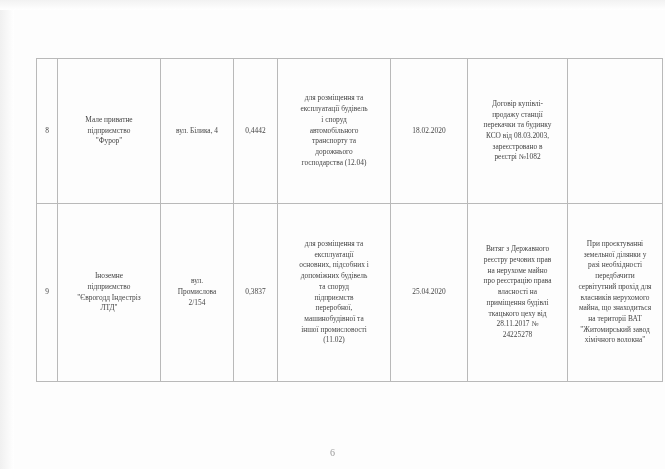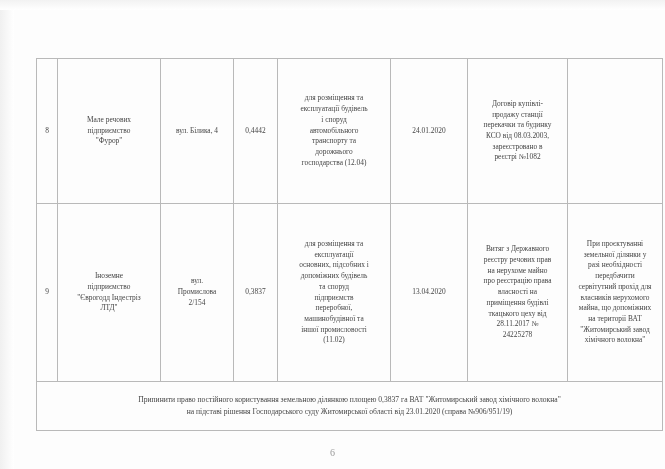--- a/index.html
+++ b/index.html
@@ -115,41 +115,41 @@
       <col class="col-doc">
       <col class="col-note">
     </colgroup>
     <tbody>
 
       <tr class="row-8">
         <td>
           <span class="cell-text">8</span>
         </td>
         <td>
-          <span class="cell-text">Мале речових
+          <span class="cell-text">Мале приватне
 підприємство
 "Фурор"</span>
         </td>
         <td>
           <span class="cell-text">вул. Білика, 4</span>
         </td>
         <td>
           <span class="cell-text">0,4442</span>
         </td>
         <td>
           <span class="cell-text">для розміщення та
 експлуатації будівель
 і споруд
 автомобільного
 транспорту та
 дорожнього
 господарства (12.04)</span>
         </td>
         <td>
-          <span class="cell-text">24.01.2020</span>
+          <span class="cell-text">18.02.2020</span>
         </td>
         <td>
           <span class="cell-text">Договір купівлі-
 продажу станції
 перекачки та будинку
 КСО від 08.03.2003,
 зареєстровано в
 реєстрі №1082</span>
         </td>
         <td>
@@ -181,52 +181,46 @@
 основних, підсобних і
 допоміжних будівель
 та споруд
 підприємств
 переробної,
 машинобудівної та
 іншої промисловості
 (11.02)</span>
         </td>
         <td>
-          <span class="cell-text">13.04.2020</span>
+          <span class="cell-text">25.04.2020</span>
         </td>
         <td>
           <span class="cell-text">Витяг з Державного
 реєстру речових прав
 на нерухоме майно
 про реєстрацію права
 власності на
 приміщення будівлі
 ткацького цеху від
 28.11.2017 №
 24225278</span>
         </td>
         <td>
           <span class="cell-text">При проєктуванні
 земельної ділянки у
 разі необхідності
 передбачити
 сервітутний прохід для
 власників нерухомого
-майна, що допоміжних
+майна, що знаходиться
 на території ВАТ
 "Житомирський завод
 хімічного волокна"</span>
         </td>
       </tr>
 
-      <tr class="row-footer">
-        <td colspan="8">
-          <span class="footer-note">Припинити право постійного користування земельною ділянкою площею 0,3837 га ВАТ "Житомирський завод хімічного волокна"
-на підставі рішення Господарського суду Житомирської області від 23.01.2020 (справа №906/951/19)</span>
-        </td>
-      </tr>
 
     </tbody>
   </table>
 
   <div class="page-number">6</div>
 
 </div>
 
 </body></html>

